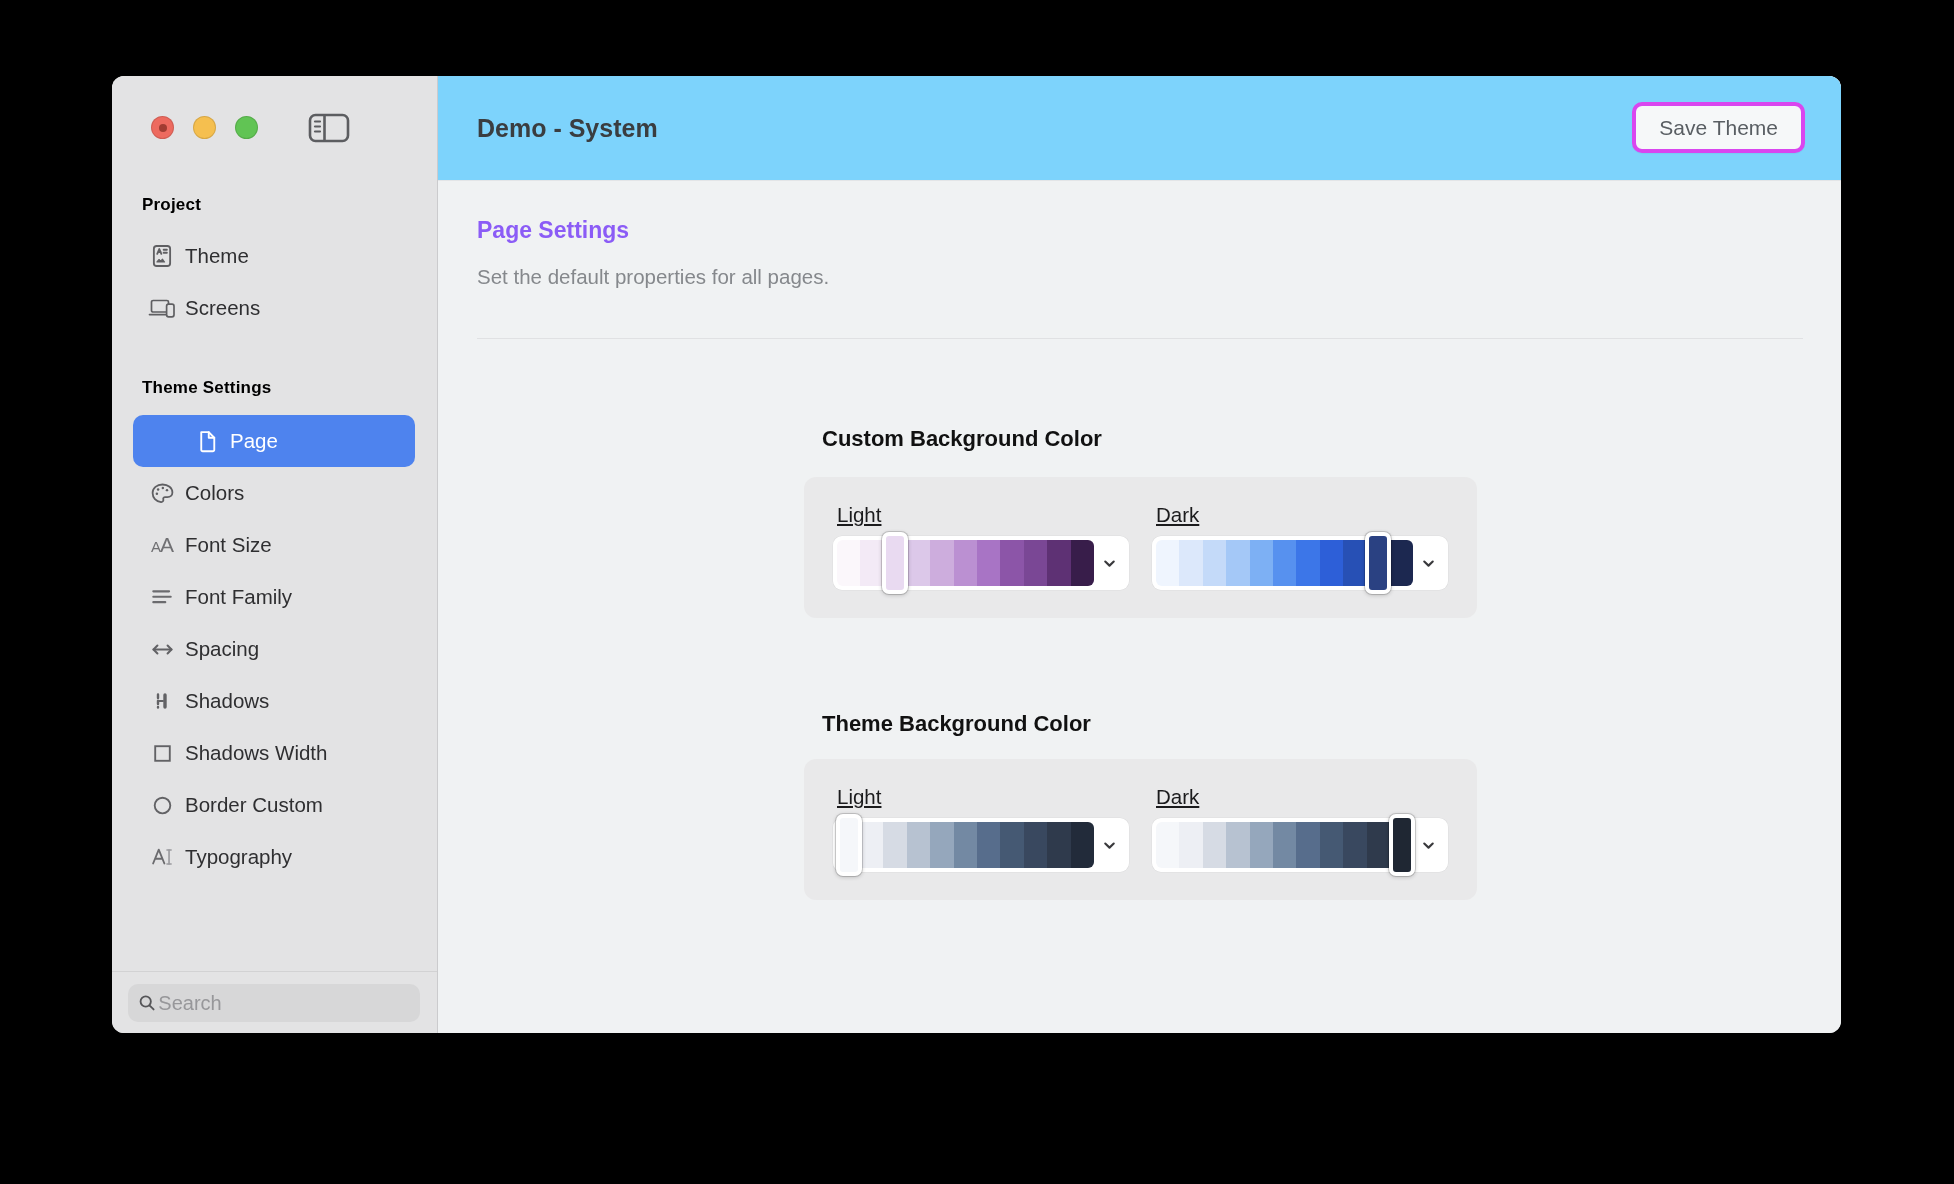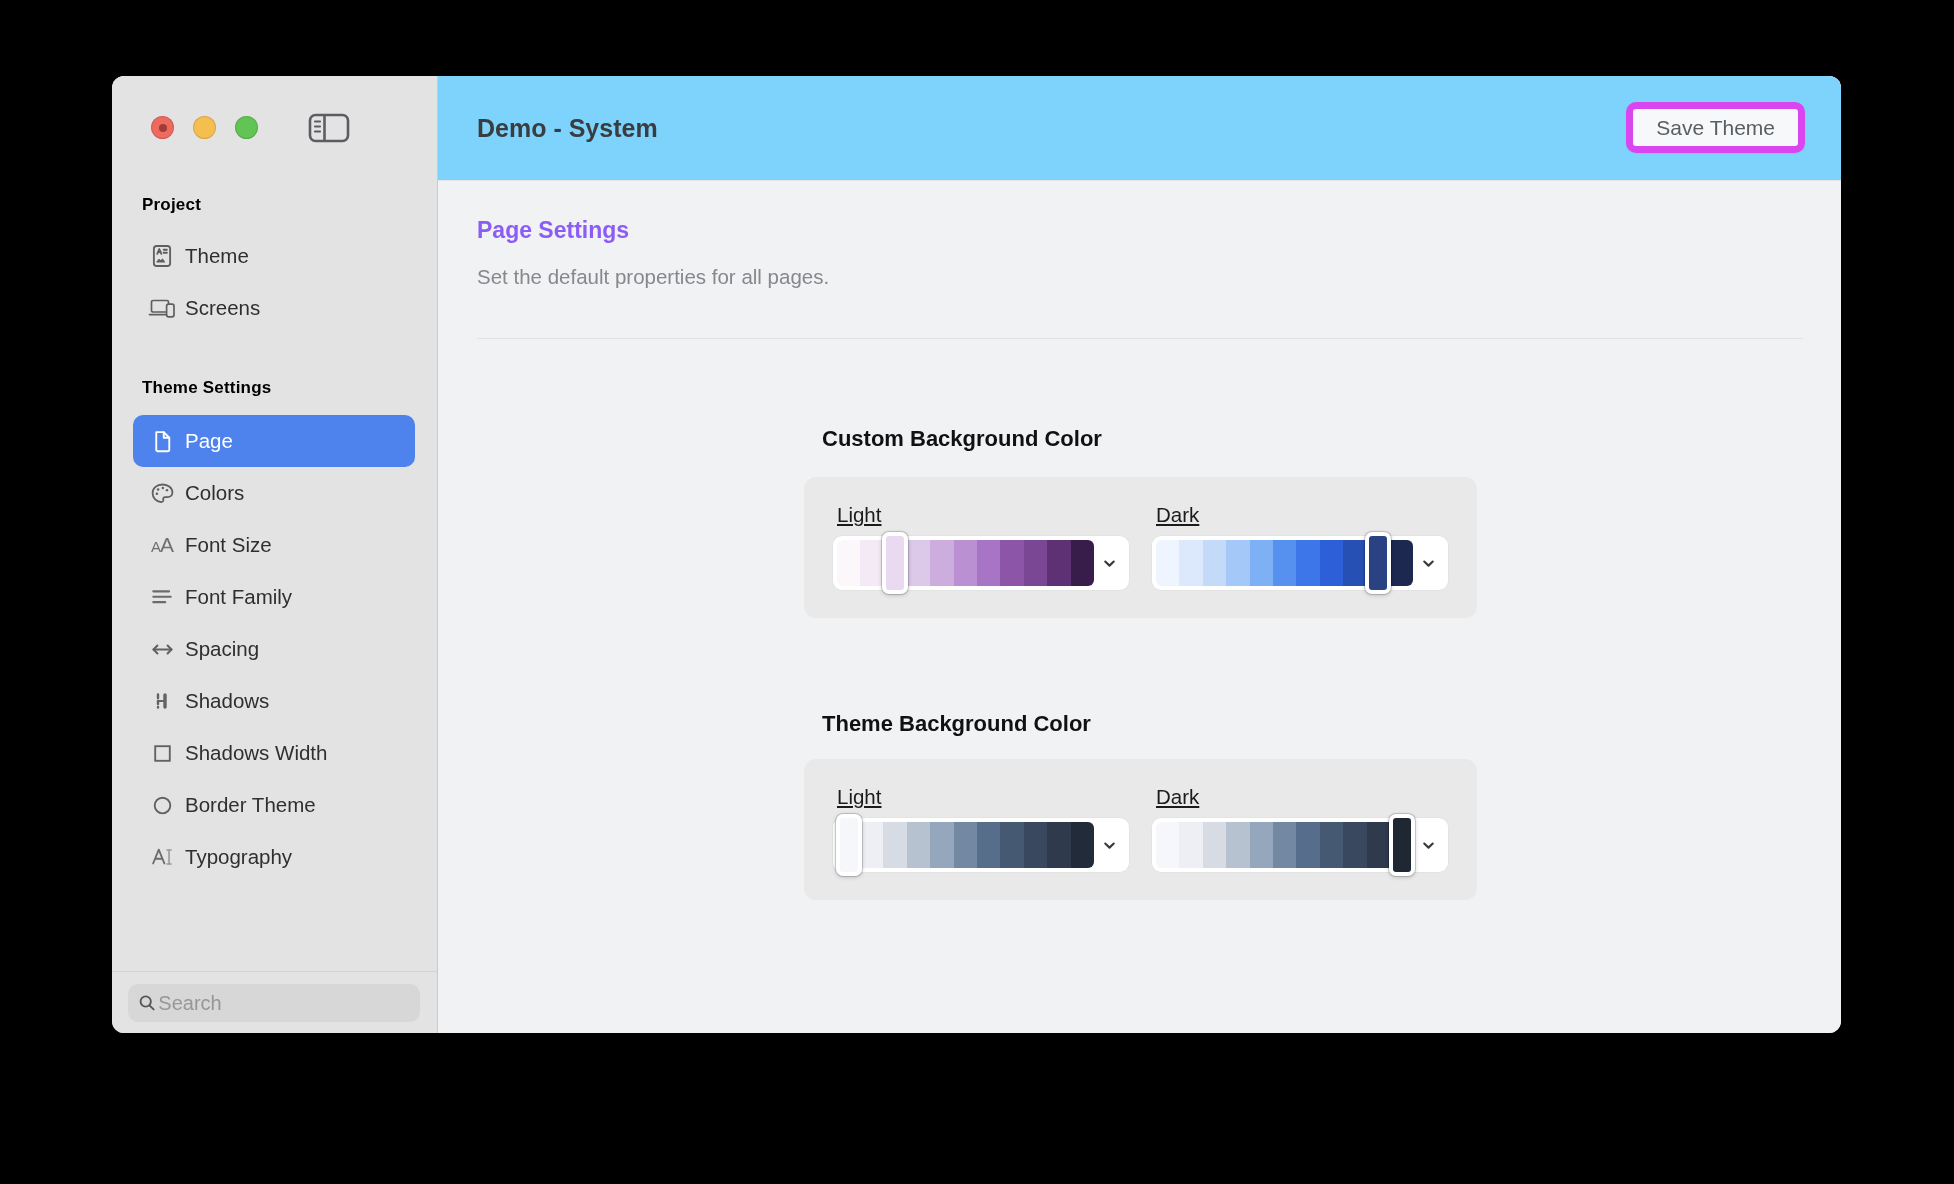--- a/index.html
+++ b/index.html
@@ -19,35 +19,35 @@
   .light-red{background:#ed6a5f;}
   .light-red::after{content:'';width:8px;height:8px;border-radius:50%;background:#a13c32;}
   .light-yellow{background:#f5bf4f;}
   .light-green{background:#61c454;}
   .toggle-btn{position:absolute;top:37px;left:196px;width:42px;height:30px;background:none;border:none;padding:0;cursor:default;}
   .nav{position:absolute;top:119px;left:21px;right:22px;}
   .section-label{margin-left:9px;height:20px;font-size:17px;font-weight:bold;color:#000000;letter-spacing:.2px;}
   .section-label.second{margin-top:44px;}
   .item{height:52px;display:flex;align-items:center;border-radius:10px;color:#2f2f31;font-size:20.5px;}
   .item.first-of-section{margin-top:15px;}
-  .item.first-after-label{margin-top:17px;}
+  .item.first-after-label{margin-top:17px;padding-left:45px;}
   .item .ic{width:30px;margin-left:14px;display:flex;justify-content:center;align-items:center;}
   .item .lbl{margin-left:8px;white-space:nowrap;}
   .item.selected{background:#4e83ee;color:#fff;}
   .glyph-aa{font-size:15px;color:#707073;letter-spacing:-1px;}
   .glyph-aa .big{font-size:21px;}
   .search-divider{position:absolute;left:0;right:0;bottom:61px;height:1px;background:#d2d2d3;}
   .search{position:absolute;left:16px;bottom:11px;width:292px;height:38px;background:#d7d7d8;border-radius:10px;display:flex;align-items:center;padding:0 10px;box-sizing:border-box;}
   .search input{background:transparent;border:none;outline:none;font-size:20px;color:#3c3c3e;width:100%;margin-left:0;font-family:inherit;}
   .search input::placeholder{color:#97979a;}
   
   .main{position:absolute;left:326px;top:0;right:0;bottom:0;background:#f0f2f3;}
   .main-header{position:absolute;top:0;left:0;right:0;height:104px;background:#7dd3fc;border-bottom:1px solid #e3e5e7;}
   .title{position:absolute;left:39px;top:50%;transform:translateY(-50%);font-size:25px;font-weight:bold;color:#3a3d40;}
-  .save-btn{position:absolute;right:36px;top:26px;height:51px;padding:0 23px;border-radius:10px;background:#f6f8f9;border:7px solid #d946ef;color:#595e63;font-size:21px;font-family:inherit;box-shadow:0 1px 1px rgba(0,0,0,.04);}
+  .save-btn{position:absolute;right:36px;top:26px;height:51px;padding:0 23px;border-radius:10px;background:#f6f8f9;border:4px solid #d946ef;color:#595e63;font-size:21px;font-family:inherit;box-shadow:0 1px 1px rgba(0,0,0,.04);}
   .content{position:absolute;top:105px;left:0;right:0;bottom:0;}
   .ps-title{position:absolute;left:39px;top:36px;font-size:23px;font-weight:600;color:#8b5cf6;}
   .ps-sub{position:absolute;left:39px;top:84px;font-size:20.5px;color:#85888c;}
   .ps-divider{position:absolute;left:39px;right:38px;top:157px;height:1px;background:#e0e1e3;}
   .section-title{position:absolute;left:384px;font-size:22px;font-weight:600;color:#111;}
   #sec1-title{top:245px;}
   #sec2-title{top:530px;}
   .card{position:absolute;left:366px;width:673px;height:141px;background:#e9e9ea;border-radius:12px;box-sizing:border-box;padding:26px 0 0 29px;display:flex;gap:23px;}
   #card1{top:296px;}
   #card2{top:578px;}
@@ -180,21 +180,21 @@
         </span>
         <span class="lbl">Shadows Width</span>
       </div>
 
       <div class="item">
         <span class="ic">
           <svg width="25" height="25" viewBox="0 0 24 24" fill="none" stroke="#626265" stroke-width="1.8">
             <circle cx="12" cy="12" r="7.5"></circle>
           </svg>
         </span>
-        <span class="lbl">Border Theme</span>
+        <span class="lbl">Border Custom</span>
       </div>
 
       <div class="item">
         <span class="ic">
           <svg width="26" height="26" viewBox="0 0 24 24" fill="none" stroke="#6b6b6e" stroke-width="1.7" stroke-linecap="round" stroke-linejoin="round">
             <path d="M3.8 18 9 5.2 14.2 18M5.9 13.6h6.2"></path>
             <g stroke="#9b9b9e" stroke-width="1.5">
               <line x1="18.5" y1="5.5" x2="18.5" y2="18.5"></line>
               <line x1="16.6" y1="5.5" x2="20.4" y2="5.5"></line>
               <line x1="16.6" y1="18.5" x2="20.4" y2="18.5"></line>

